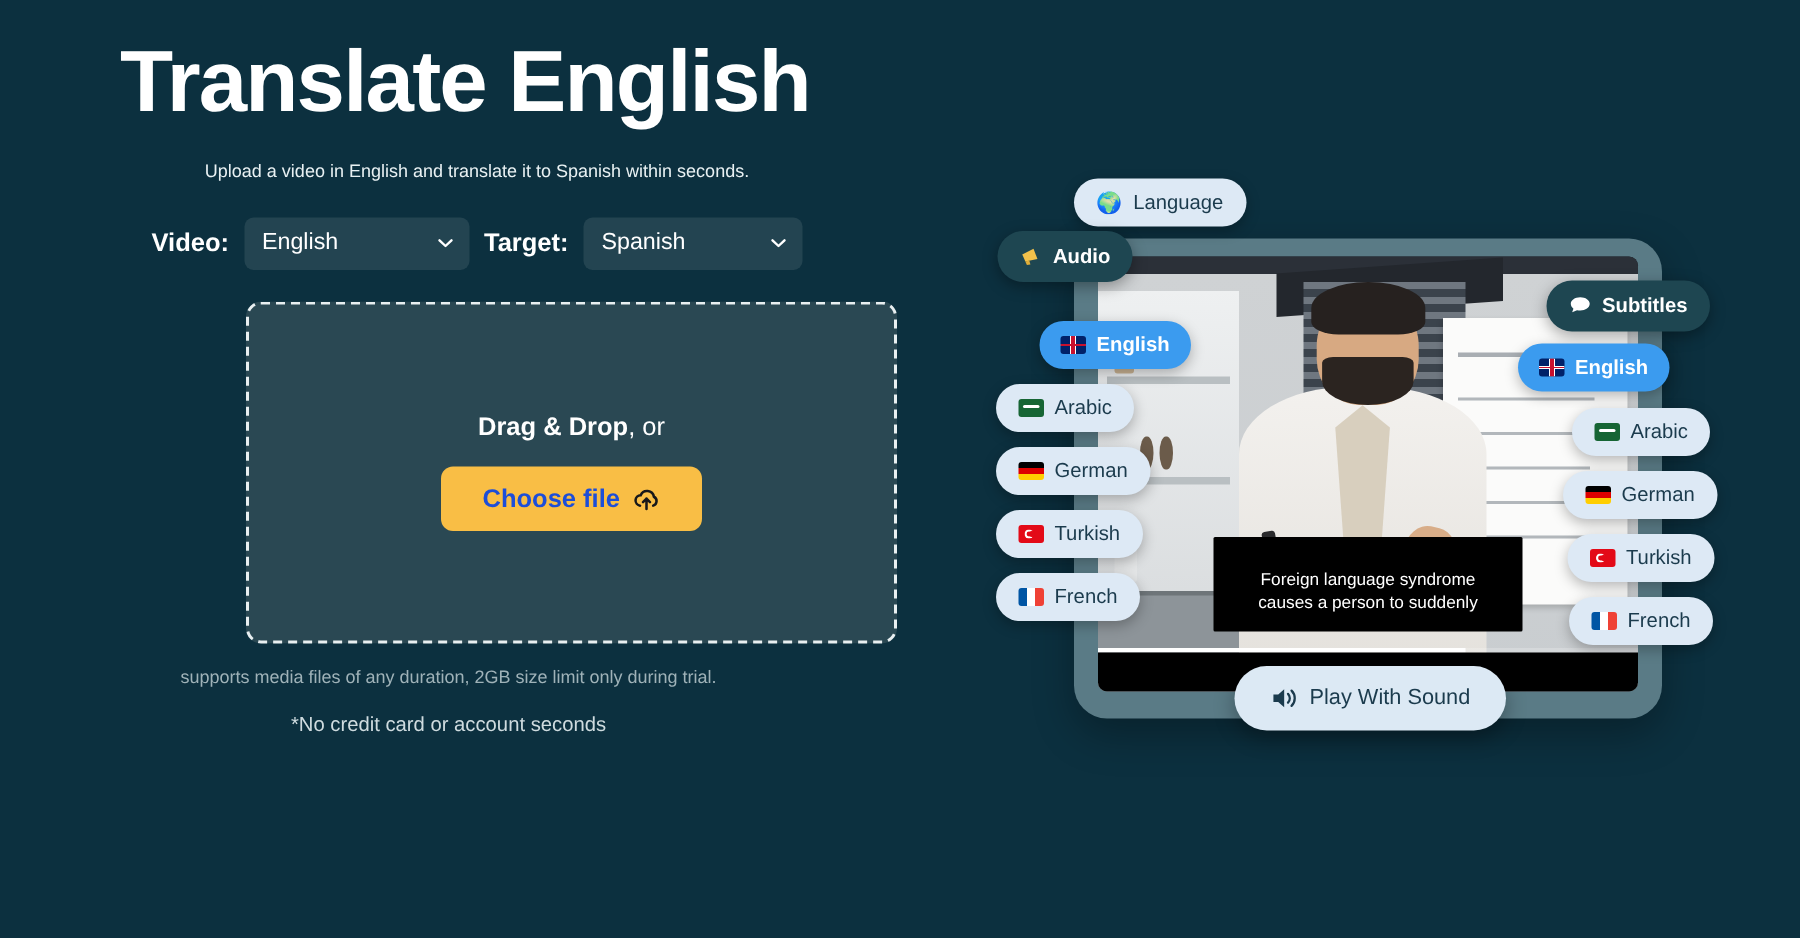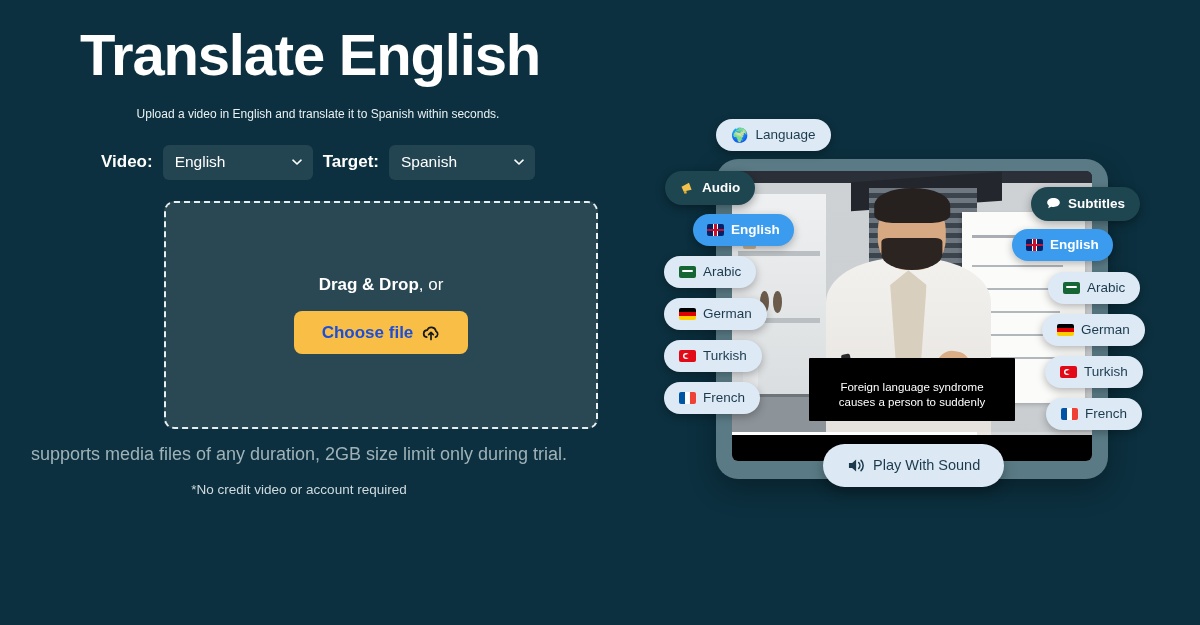--- a/index.html
+++ b/index.html
@@ -139,21 +139,21 @@
     line-height: 1;
   }
   .choose-btn .up-icon { display: flex; }
 
   .fineprint {
     margin-top: 15px;
     text-align: center;
     padding-right: 62px;
   }
   .fp-line1 {
-    font-size: 18px;
+    font-size: 12px;
     color: #9fb2b8;
     display: block;
   }
   .fp-line2 {
     font-size: 13.5px;
     color: #cfdbdf;
     display: block;
     margin-top: 17px;
   }
 
@@ -499,21 +499,21 @@
           <svg width="18" height="16" viewBox="0 0 20 18">
             <path d="M5.2 13.6a3.9 3.9 0 0 1 .45-7.77 5.2 5.2 0 0 1 9.9 1.1 3.6 3.6 0 0 1-.55 6.67" fill="none" stroke="#17181a" stroke-width="1.9" stroke-linecap="round"></path>
             <path d="M10 16.2 V8.3 M10 8.3 L7.4 10.9 M10 8.3 L12.6 10.9" fill="none" stroke="#17181a" stroke-width="1.9" stroke-linecap="round" stroke-linejoin="round"></path>
           </svg>
         </span>
       </button>
     </div>
 
     <div class="fineprint">
       <span class="fp-line1">supports media files of any duration, 2GB size limit only during trial.</span>
-      <span class="fp-line2">*No credit video or account required</span>
+      <span class="fp-line2">*No credit card or account seconds</span>
     </div>
   </div>
 
   <div class="right-col">
 
     <div class="video-card">
       <div class="video-inner">
         <div class="scene">
           <div class="blind-top"></div>
           <div class="shelf-left">
@@ -553,21 +553,21 @@
         </div>
         <div class="video-footerbar"></div>
       </div>
     </div>
 
     <div class="chip light" style="left:56px; top:119px;">
       <span class="gi globe-emoji">🌍</span>
       <span>Language</span>
     </div>
 
-    <div class="chip dark" style="left:5px; top:171px;">
+    <div class="chip dark" style="left:5px; top:154px;">
       <span class="gi">
         <svg width="15" height="14" viewBox="0 0 16 14">
           <path d="M1.6 5.6 L9.6 1.4 L12.4 8.8 L3.8 10.6 Z" fill="#f2c14b"></path>
           <path d="M3.8 10.6 L6.6 9.9 L7.4 12.6 L4.9 13.1 Z" fill="#e0ae38"></path>
         </svg>
       </span>
       <span>Audio</span>
     </div>
 
     <div class="chip blue" style="left:33px; top:214px;">

